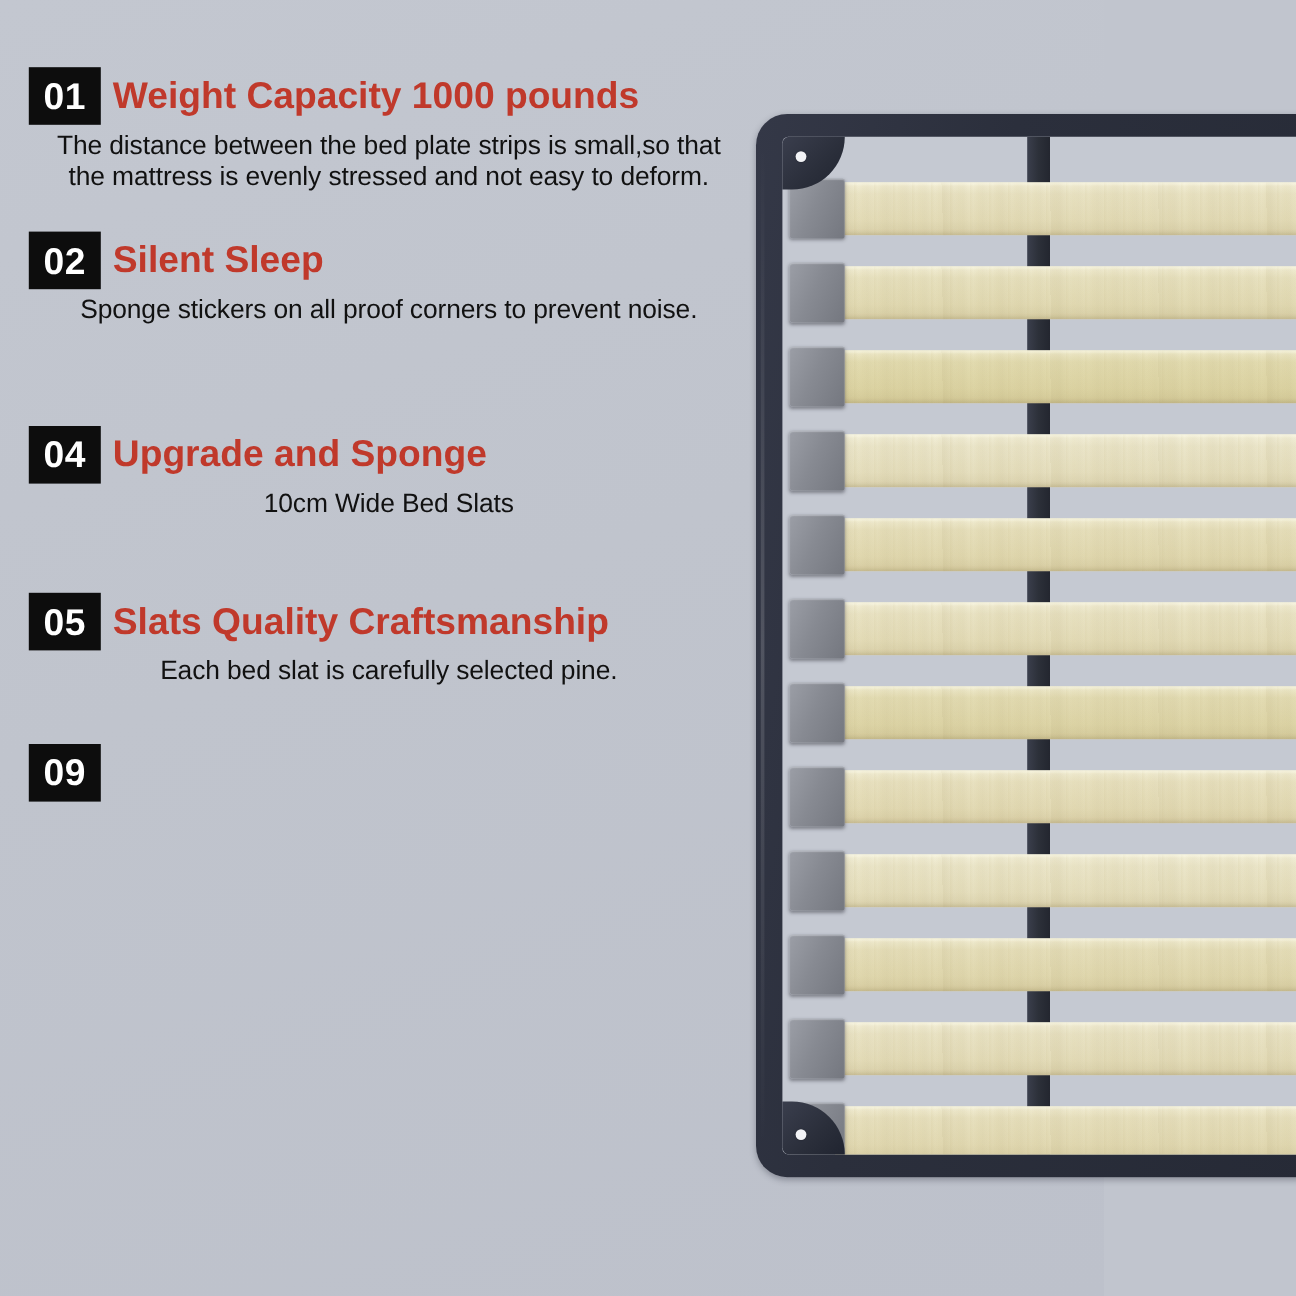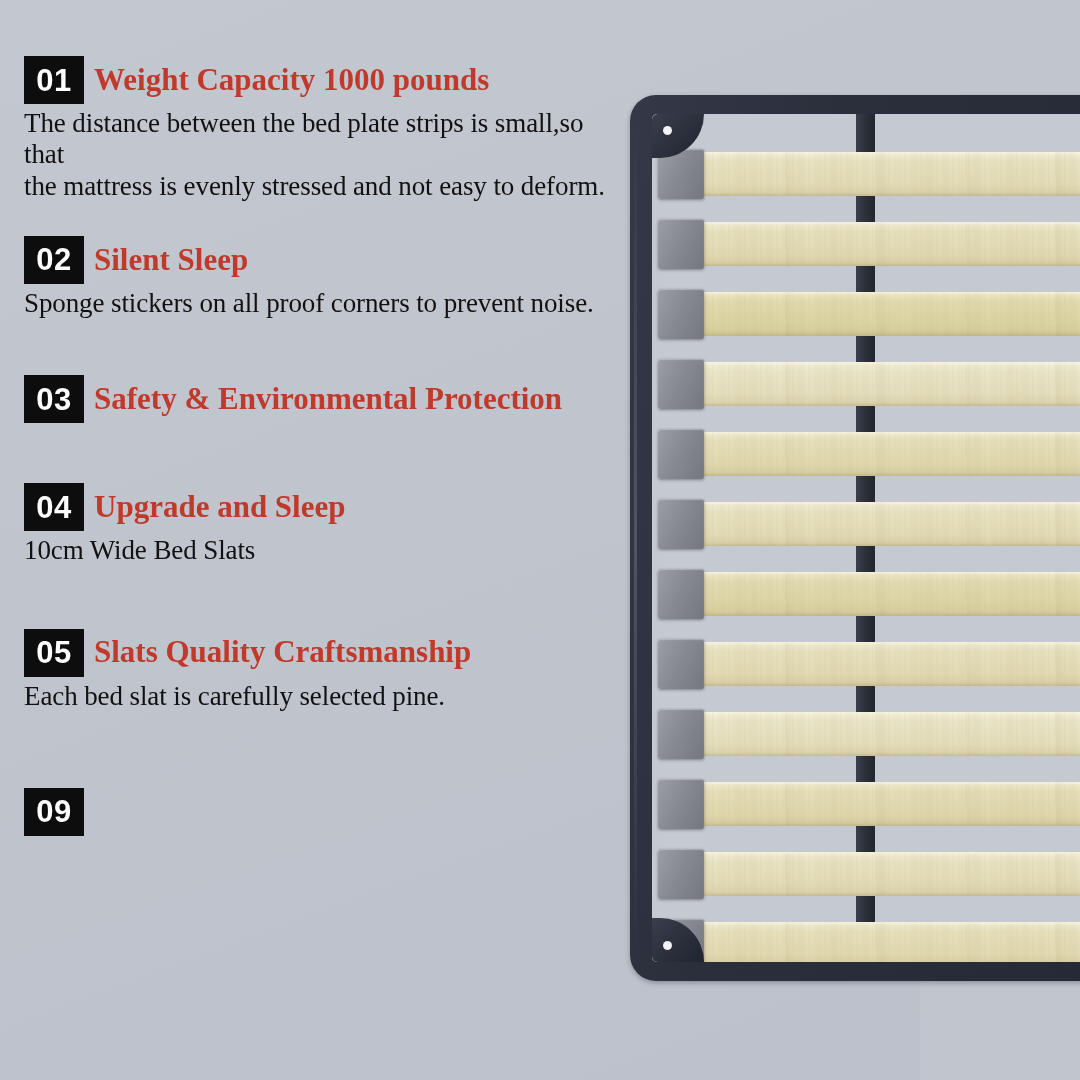--- a/index.html
+++ b/index.html
@@ -14,20 +14,21 @@
     overflow: hidden;
     position: relative;
   }
 
   #page {
     position: absolute;
     inset: 0;
     width: 920px;
     height: 1080px;
     background: linear-gradient(160deg, #c3c7d0 0%, #c0c4cd 45%, #bdc1cb 100%);
+    text-align: center;
   }
 
   
   #feature-list {
     position: absolute;
     left: 24px;
     top: 56px;
     width: 600px;
   }
 
@@ -57,31 +58,31 @@
     flex: none;
     font-family: "Liberation Sans", sans-serif;
   }
 
   .feature-title {
     color: #c0392b;
     font-size: 31px;
     font-weight: bold;
     line-height: 1.05;
     white-space: nowrap;
-    font-family: Liberation Serif, serif;
+    font-family: Liberation Sans, sans-serif;
   }
 
   .feature-desc {
     color: #111111;
-    font-size: 27px;
+    font-size: 22px;
     line-height: 1.16;
     letter-spacing: -0.1px;
     margin-top: 4px;
     max-width: 600px;
-    font-family: Liberation Serif, serif;
+    font-family: Liberation Sans, sans-serif;
     white-space: pre-line;
   }
 
   
   #bed-frame {
     position: absolute;
     left: 630px;
     top: 95px;
     width: 470px;   
     height: 886px;
@@ -221,44 +222,40 @@
 
     <div class="feature-item" style="margin-bottom:34px;">
       <div class="feature-head">
         <span class="feature-badge">01</span>
         <span class="feature-title">Weight Capacity 1000 pounds</span>
       </div>
       <div class="feature-desc">The distance between the bed plate strips is small,so that
 the mattress is evenly stressed and not easy to deform.</div>
     </div>
 
-    <div class="feature-item" style="margin-bottom:56px;">
+    <div class="feature-item" style="margin-bottom:84px;">
       <div class="feature-head">
         <span class="feature-badge">02</span>
         <span class="feature-title">Silent Sleep</span>
       </div>
       <div class="feature-desc">Sponge stickers on all proof corners to prevent noise.</div>
     </div>
 
     <div class="feature-item" style="margin-bottom:60px;">
-      <div class="feature-head">
-        <span class="feature-badge">03</span>
-        <span class="feature-title">Safety &amp; Environmental Protection</span>
-      </div>
     </div>
 
     <div class="feature-item" style="margin-bottom:62px;">
       <div class="feature-head">
         <span class="feature-badge">04</span>
-        <span class="feature-title">Upgrade and Sleep</span>
+        <span class="feature-title">Upgrade and Sponge</span>
       </div>
       <div class="feature-desc">10cm Wide Bed Slats</div>
     </div>
 
-    <div class="feature-item" style="margin-bottom:76px;">
+    <div class="feature-item" style="margin-bottom:48px;">
       <div class="feature-head">
         <span class="feature-badge">05</span>
         <span class="feature-title">Slats Quality Craftsmanship</span>
       </div>
       <div class="feature-desc">Each bed slat is carefully selected pine.</div>
     </div>
 
     <div class="feature-item">
       <div class="feature-head">
         <span class="feature-badge">09</span>

